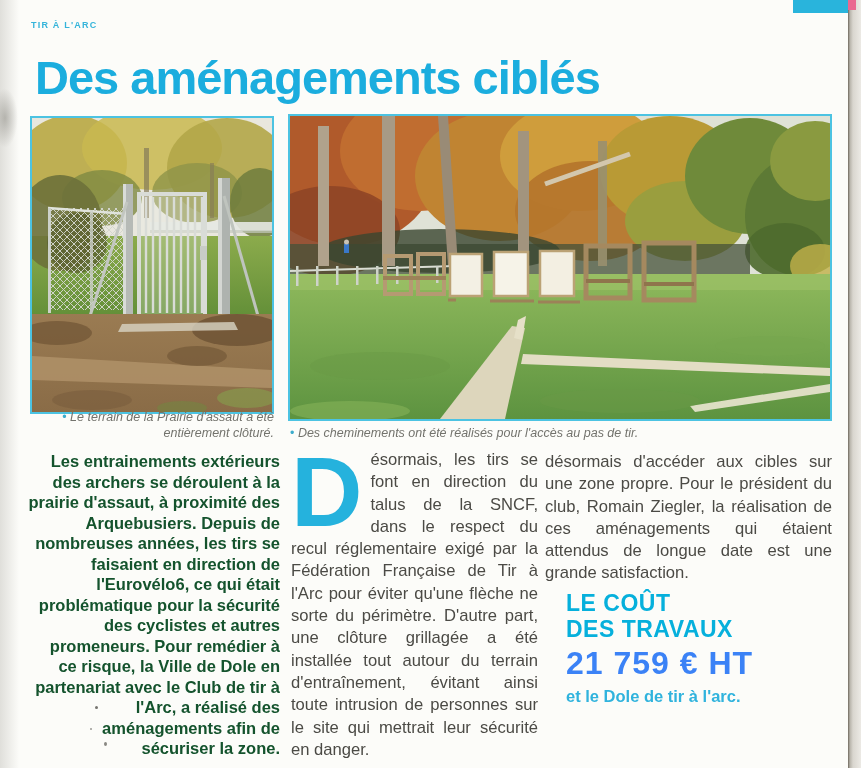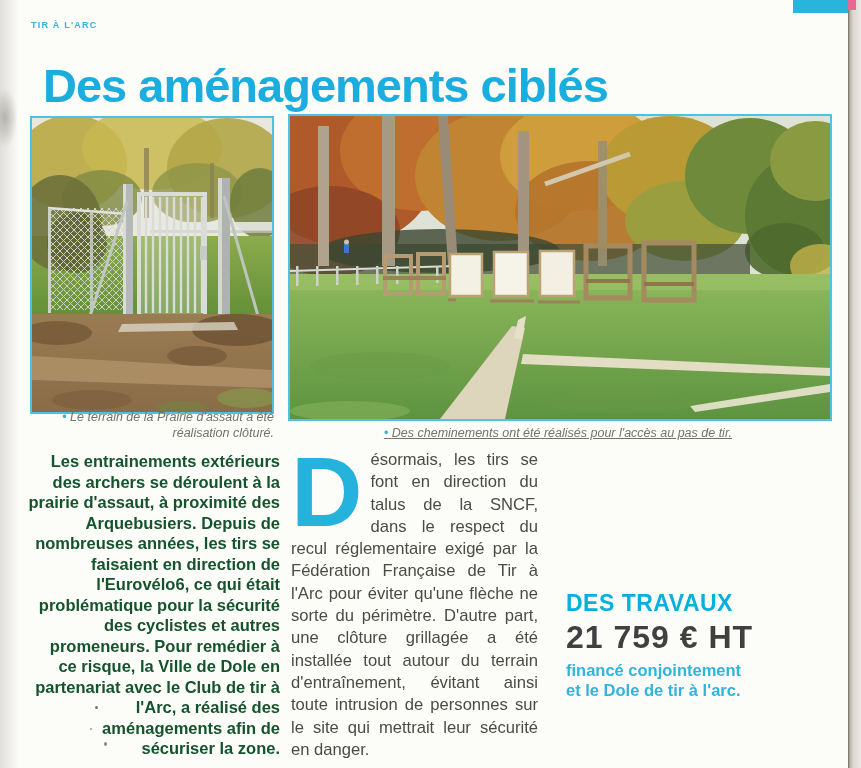--- a/index.html
+++ b/index.html
@@ -27,55 +27,55 @@
   
   .photo{position:absolute;border:2px solid #4cc3e2;box-sizing:border-box;background:#e9e7df;}
   .photo-left{left:30px;top:116px;width:244px;height:298px;}
   .photo-right{left:288px;top:114px;width:544px;height:307px;}
   .photo svg{display:block;width:100%;height:100%;}
 
   
   .caption{position:absolute;font-size:12.5px;font-style:italic;color:#73736d;line-height:16px;}
   .caption .bullet{color:#3caccc;font-style:normal;}
   .caption-left{left:30px;top:409px;width:244px;text-align:right;}
-  .caption-right{left:290px;top:425px;width:536px;text-align:center;text-decoration:underline;}
+  .caption-right{left:290px;top:425px;width:536px;text-align:left;}
 
   
   .col-intro{position:absolute;left:28px;top:451px;width:252px;text-align:right;
     font-size:16.5px;line-height:20.5px;font-weight:700;color:#14532d;}
   .col-body{position:absolute;color:#4b4a45;font-size:16.6px;line-height:22.3px;}
   .col-mid{left:291px;top:449px;width:247px;}
   .col-right{left:545px;top:451px;width:287px;}
   .col-body p{margin:0;text-align:justify;}
   .dropcap{float:left;font-size:99px;line-height:80px;font-weight:bold;color:#25b2dd;
     margin:3px 8px 0 0;}
 
   
   .cost-box{position:absolute;left:566px;top:590px;width:266px;}
   .cost-heading{font-size:23px;line-height:26px;font-weight:800;letter-spacing:.5px;color:#06b0dc;}
   .cost-amount{font-size:32px;line-height:36px;font-weight:bold;letter-spacing:1px;
-    color:#404040;margin-top:3px;}
+    color:#3b82f6;margin-top:3px;}
   .cost-detail{font-size:16.5px;line-height:20px;font-weight:bold;color:#30b3dd;margin-top:5px;}
 </style>
 </head>
 <body>
 
 <div class="page">
 
   <div class="edge-left"></div>
   <div class="smudge"></div>
   <div class="edge-right"></div>
   <div class="corner-tab"></div>
   <div class="corner-tab-pink"></div>
   <div class="speck" style="left:95px;top:706px;width:3px;height:3px;opacity:.7"></div>
   <div class="speck" style="left:104px;top:742px;width:3px;height:4px;opacity:.6"></div>
   <div class="speck" style="left:90px;top:728px;width:2px;height:2px;opacity:.5"></div>
 
   <div class="kicker">TIR À L'ARC</div>
-  <h1 class="title" style="margin:16px">Des aménagements ciblés</h1>
+  <h1 class="title" style="margin:8px">Des aménagements ciblés</h1>
 
   <div class="photo photo-left">
     <svg viewBox="0 0 240 294" preserveAspectRatio="none">
       <defs>
         <linearGradient id="grassL" x1="0" y1="0" x2="0" y2="1">
           <stop offset="0" stop-color="#8cab4c"></stop>
             <stop offset="1" stop-color="#5e8c36"></stop>
         </linearGradient>
         <linearGradient id="dirtL" x1="0" y1="0" x2="0" y2="1">
           <stop offset="0" stop-color="#9a7b52"></stop>
@@ -228,37 +228,40 @@
 
       <ellipse cx="90" cy="250" rx="70" ry="14" fill="#6a9a46" opacity=".5"></ellipse>
       <ellipse cx="330" cy="285" rx="80" ry="12" fill="#6a9a46" opacity=".45"></ellipse>
       <ellipse cx="480" cy="230" rx="55" ry="10" fill="#76a54e" opacity=".5"></ellipse>
       <ellipse cx="60" cy="295" rx="60" ry="10" fill="#86b258" opacity=".6"></ellipse>
     </svg>
   </div>
 
   <div class="caption caption-left">
     <span class="bullet">•</span>
-    <span>Le terrain de la Prairie d'assaut a été réalisation clôturé.</span>
+    <span>Le terrain de la Prairie d'assaut a été entièrement clôturé.</span>
   </div>
   <div class="caption caption-right">
     <span class="bullet">•</span>
     <span>Des cheminements ont été réalisés pour l'accès au pas de tir.</span>
   </div>
 
   <div class="col-intro">Les entrainements extérieurs des archers se déroulent à la prairie d'assaut, à proximité des Arquebusiers. Depuis de nombreuses années, les tirs se faisaient en direction de l'Eurovélo6, ce qui était problématique pour la sécurité des cyclistes et autres promeneurs. Pour remédier à ce risque, la Ville de Dole en partenariat avec le Club de tir à l'Arc, a réalisé des aménagements afin de sécuriser la zone.</div>
 
   <div class="col-body col-mid">
     <p><span class="dropcap">D</span><span>ésormais, les tirs se font en direction du talus de la SNCF, dans le respect du recul réglementaire exigé par la Fédération Française de Tir à l'Arc pour éviter qu'une flèche ne sorte du périmètre. D'autre part, une clôture grillagée a été installée tout autour du terrain d'entraînement, évitant ainsi toute intrusion de personnes sur le site qui mettrait leur sécurité en danger.</span></p>
 
   </div>
 
+  <div class="col-body col-right">
+    <p>désormais d'accéder aux cibles sur une zone propre. Pour le président du club, Romain Ziegler, la réalisation de ces aménagements qui étaient attendus de longue date est une grande satisfaction.</p>
+  </div>
 
   <div class="cost-box">
+    <div class="cost-heading">LE COÛT</div>
     <div class="cost-heading">DES TRAVAUX</div>
     <div class="cost-amount">21 759 € HT</div>
     <div class="cost-detail">
-      <div>financé conjointement</div>
       <div>et le Dole de tir à l'arc.</div>
     </div>
   </div>
 
 </div>
 
 </body></html>

